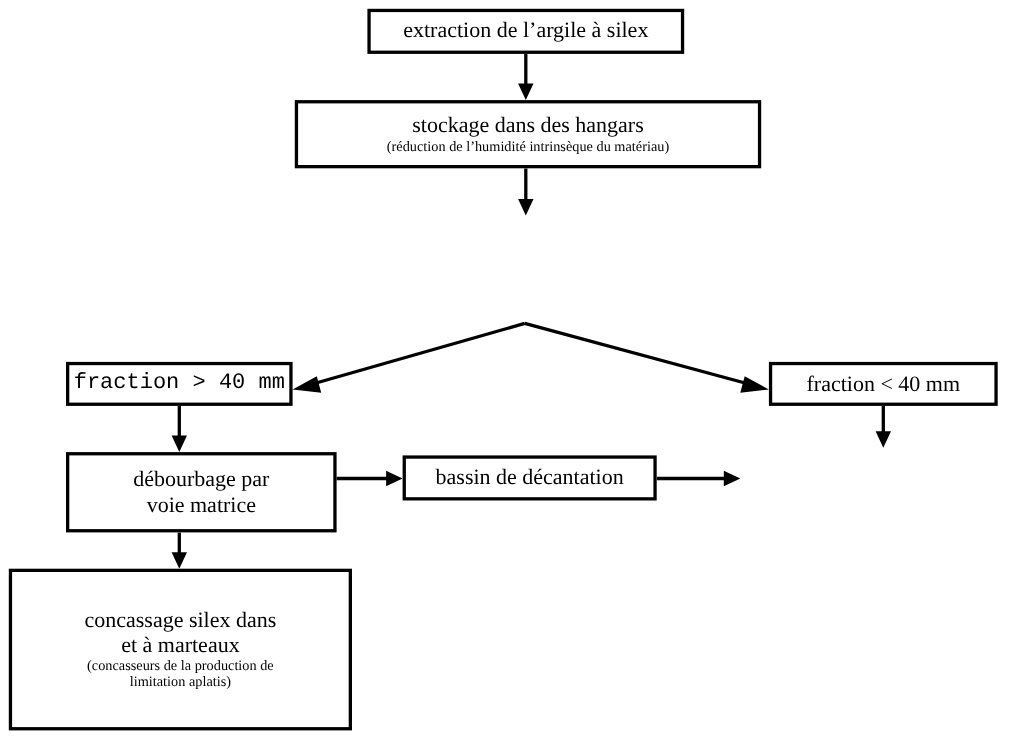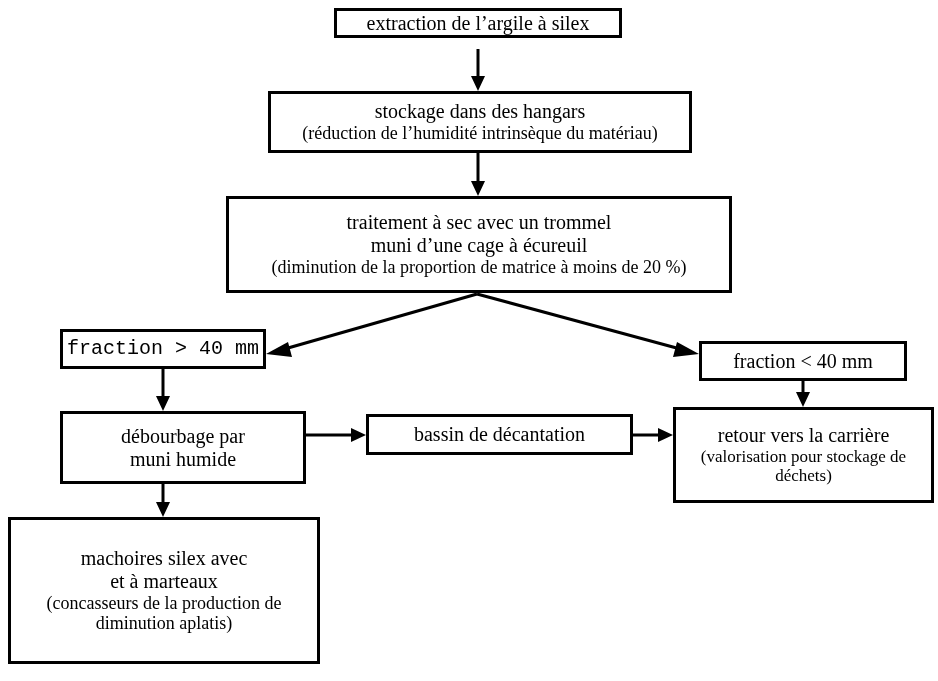--- a/index.html
+++ b/index.html
@@ -33,30 +33,30 @@
   }
   .node .line {
     display: block;
     white-space: nowrap;
     line-height: 1.14;
   }
   .line.main {
     font-size: 20px;
   }
   .line.sub {
-    font-size: 18px;
+    font-size: 13px;
   }
   
-  #node-extraction   { left: 334px; top: 8px;   width: 288px; height: 30px; }
+  #node-extraction   { left: 334px; top: 8px;   width: 288px; height: 41px; }
   #node-stockage     { left: 268px; top: 91px;  width: 424px; height: 62px; }
   #node-traitement   { left: 226px; top: 196px; width: 506px; height: 97px; }
   #node-fraction-sup { left: 60px;  top: 329px; width: 206px; height: 40px; font-family: Liberation Mono, monospace; }
-  #node-fraction-inf { left: 699px; top: 329px; width: 208px; height: 40px; margin-top: 12px; }
+  #node-fraction-inf { left: 699px; top: 329px; width: 208px; height: 40px; }
   #node-debourbage   { left: 60px;  top: 411px; width: 246px; height: 73px; }
-  #node-bassin       { left: 366px; top: 414px; width: 267px; height: 41px; }
+  #node-bassin       { left: 366px; top: 414px; width: 231px; height: 41px; }
   #node-retour       { left: 673px; top: 407px; width: 261px; height: 96px; }
   #node-concassage   { left: 8px;   top: 517px; width: 312px; height: 147px; }
 
   #node-retour .line.sub  { font-size: 17px; }
   #node-concassage .line.main { font-size: 20px; }
 
   svg#edges {
     position: absolute;
     left: 0;
     top: 0;
@@ -127,49 +127,39 @@
 
   <div class="node" id="node-extraction">
     <span class="line main">extraction de l’argile à silex</span>
   </div>
 
   <div class="node" id="node-stockage">
     <span class="line main">stockage dans des hangars</span>
     <span class="line sub">(réduction de l’humidité intrinsèque du matériau)</span>
   </div>
 
-  <div class="node" id="node-traitement">
-    <span class="line main">traitement à sec avec un trommel</span>
-    <span class="line main">muni d’une cage à écureuil</span>
-    <span class="line sub">(diminution de la proportion de matrice à moins de 20 %)</span>
-  </div>
 
   <div class="node" id="node-fraction-sup">
     <span class="line main">fraction  &gt;  40 mm</span>
   </div>
 
   <div class="node" id="node-fraction-inf">
     <span class="line main">fraction  &lt;  40 mm</span>
   </div>
 
   <div class="node" id="node-debourbage">
     <span class="line main">débourbage par</span>
-    <span class="line main">muni humide</span>
+    <span class="line main">voie matrice</span>
   </div>
 
   <div class="node" id="node-bassin">
     <span class="line main">bassin de décantation</span>
   </div>
 
-  <div class="node" id="node-retour">
-    <span class="line main">retour vers la carrière</span>
-    <span class="line sub">(valorisation pour stockage de</span>
-    <span class="line sub">déchets)</span>
-  </div>
 
   <div class="node" id="node-concassage">
-    <span class="line main">machoires silex avec</span>
+    <span class="line main">concassage silex dans</span>
     <span class="line main">et à marteaux</span>
     <span class="line sub">(concasseurs de la production de</span>
-    <span class="line sub">diminution aplatis)</span>
+    <span class="line sub">limitation aplatis)</span>
   </div>
 
 </div>
 
 </body></html>

